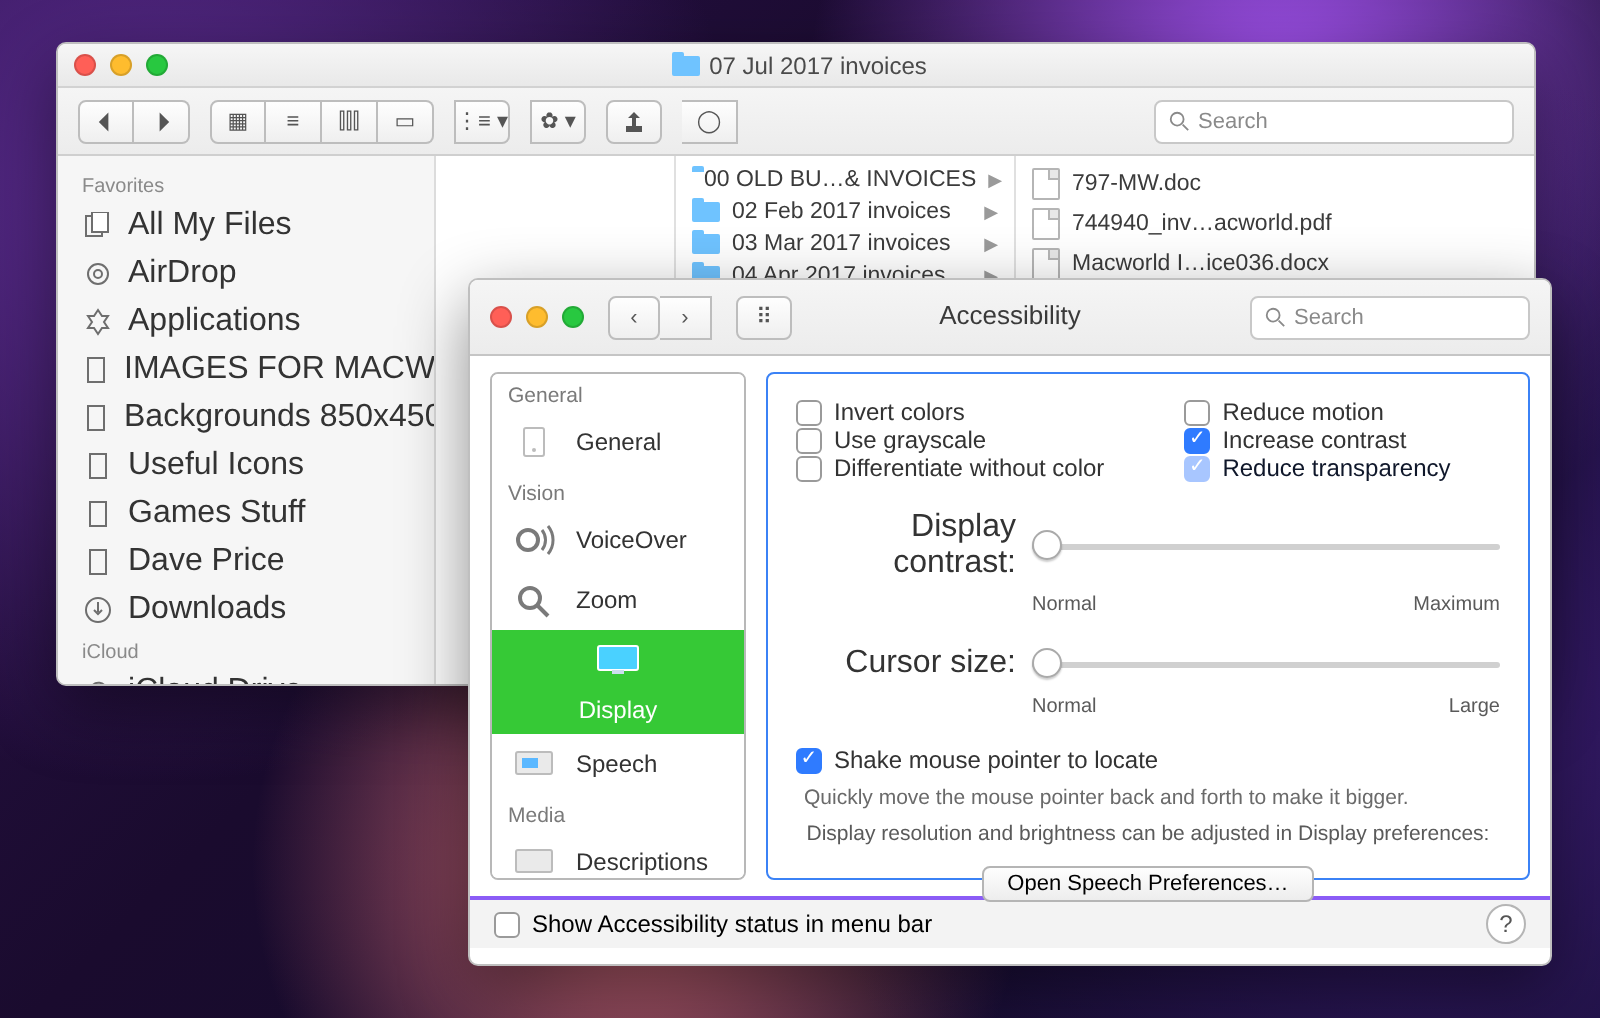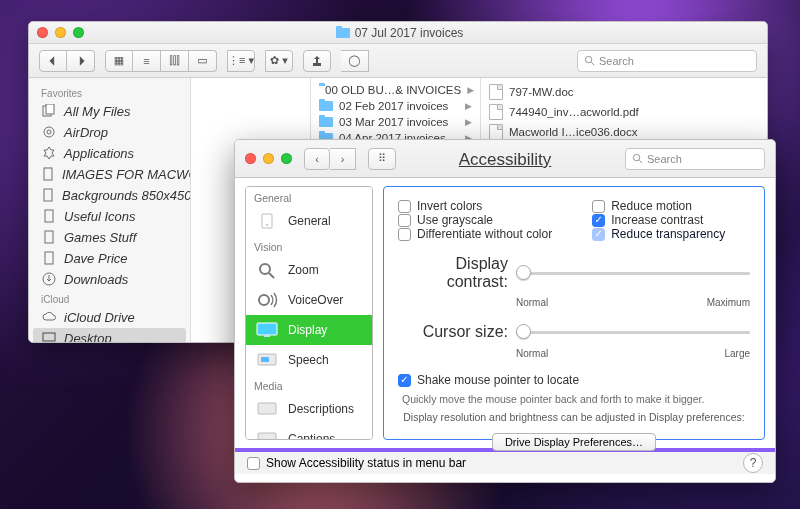--- a/index.html
+++ b/index.html
@@ -24,61 +24,61 @@
   .finder-toolbar { height:34px; background:linear-gradient(#f5f5f5,#ececec); border-bottom:1px solid #cfcfcf; display:flex; align-items:center; gap:10px; padding:0 10px; }
   .tb-group { display:flex; gap:0; }
   .tb-btn { height:22px; min-width:28px; background:linear-gradient(#fefefe,#efefef); border:1px solid #bdbdbd; border-radius:4px; display:flex; align-items:center; justify-content:center; font-size:11px; color:#555; cursor:default; }
   .tb-btn + .tb-btn { border-left:none; border-radius:0;}
   .tb-group .tb-btn:first-child{border-radius:4px 0 0 4px}
   .tb-group .tb-btn:last-child{border-radius:0 4px 4px 0}
   .tb-btn svg { width:12px; height:12px; fill:#555; }
   .search { margin-left:auto; width:180px; height:22px; border:1px solid #c8c8c8; border-radius:4px; background:#fff; display:flex; align-items:center; padding:0 6px; gap:4px; font-size:11px; color:#8a8a8a;}
   .search svg{width:11px;height:11px;fill:#8a8a8a}
   .finder-body{ display:flex; height:calc(100% - 56px); }
-  .sidebar { width:162px; background:#f6f6f6; border-right:1px solid #dcdcdc; padding:6px 0; overflow:hidden;}
+  .sidebar { width:189px; background:#f6f6f6; border-right:1px solid #dcdcdc; padding:6px 0; overflow:hidden;}
   .sb-head { font-size:10px; color:#8a8a8a; padding:4px 12px 2px; }
-  .sb-item { display:flex; gap:7px; font-size:13px; color:#333; padding:3px 12px; white-space:nowrap;font-style:italic;}
+  .sb-item { display:flex; align-items:center; gap:7px; font-size:16px; color:#333; padding:3px 12px; white-space:nowrap;}
   .sb-item.sel { background:#d7d7d7; border-radius:3px; margin:0 4px; padding:3px 8px;}
   .sb-icon { width:16px; height:14px; display:flex; align-items:center; justify-content:center; color:#6e6e6e; }
   .sb-icon svg{width:14px;height:14px;fill:#6e6e6e}
   .column { width:170px; border-right:1px solid #e0e0e0; padding:4px 0; font-size:11.5px; overflow:hidden;}
   .col-row { display:flex; align-items:center; gap:6px; padding:2px 8px; color:#3b3b3b; white-space:nowrap;}
   .chev { margin-left:auto; color:#9a9a9a; font-size:9px;}
   .file-icon { width:14px; height:16px; background:#fff; border:1px solid #b5b5b5; border-radius:1px; position:relative;}
   .file-icon::after{content:'';position:absolute;top:0;right:0;width:4px;height:4px;background:#e8e8e8;border-left:1px solid #b5b5b5;border-bottom:1px solid #b5b5b5}
   
   .prefs { left:234px; top:139px; width:542px; height:344px; }
   .prefs-titlebar { height:38px; background:linear-gradient(#f5f5f5,#ececec); border-bottom:1px solid #c5c5c5; display:flex; align-items:center; padding:0 10px; gap:12px;}
   .seg { display:flex;}
   .seg .tb-btn{min-width:26px}
-  .prefs-title { font-size:17px; color:#3a3a3a; position:absolute; left:50%; transform:translateX(-50%); top:10px;text-decoration:underline;}
+  .prefs-title { font-size:13px; color:#3a3a3a; position:absolute; left:50%; transform:translateX(-50%); top:10px;}
   .prefs-search { width:140px; margin-left:auto; }
   .prefs-body { display:flex; height:calc(100% - 38px - 34px); padding:8px 10px; gap:10px;}
   .list-box { width:128px; border:1px solid #b8b8b8; border-radius:4px; background:#fff; overflow-y:auto; }
   .list-head { font-size:10.5px; color:#7a7a7a; padding:5px 8px 2px;}
   .list-item { display:flex; align-items:center; gap:8px; padding:5px 8px; font-size:12px; color:#333; }
-  .list-item.sel { background:#36c936; color:#fff;}
+  .list-item.sel { background:#36c936; color:#fff;flex-direction:column;}
   .li-icon { width:26px; height:20px; display:flex; align-items:center; justify-content:center;}
   .li-icon svg{width:24px;height:18px}
   .pane { flex:1; border:1px solid #3b82f6; border-radius:4px; background:#fff; padding:12px 14px; font-size:12px; color:#333; display:flex; flex-direction:column; gap:6px;}
   .row { display:flex; align-items:center; gap:6px;}
   .checkbox { width:13px; height:13px; border:1px solid #9a9a9a; border-radius:3px; background:#fff; display:flex; align-items:center; justify-content:center;}
   .checkbox.checked { background:#2f7bff; border-color:#2f7bff;}
   .checkbox.checked::after { content:'✓'; color:#fff; font-size:10px; line-height:1;}
   .cols { display:flex; gap:40px;}
   .slider-row { display:flex; align-items:center; gap:8px; margin-top:8px;}
   .slider-label { width:110px; text-align:right; font-size:16px;}
   .slider { position:relative; flex:1; height:20px;}
   .track { position:absolute; top:9px; left:0; right:0; height:3px; background:#d0d0d0; border-radius:2px;}
   .knob { position:absolute; top:2px; width:15px; height:15px; background:#fff; border:1px solid #aaa; border-radius:50%; box-shadow:0 1px 1px rgba(0,0,0,.2);}
   .slider-caption { display:flex; justify-content:space-between; font-size:10px; color:#5a5a5a; margin:0 0 0 118px;}
   .hint { font-size:10.5px; color:#6a6a6a; margin-left:4px;}
   .footer-note { font-size:10.5px; color:#5a5a5a; text-align:center; margin-top:auto;}
   .open-btn { display:block; margin:4px auto 0; padding:2px 12px; font-size:11px; border:1px solid #b5b5b5; border-radius:4px; background:linear-gradient(#fefefe,#ededed);}
-  .prefs-footer { height:26px; border-top:4px solid #8b5cf6; background:#f3f3f3; display:flex; align-items:center; padding:0 12px; font-size:12px; gap:6px;}
+  .prefs-footer { height:26px; border-top:2px solid #8b5cf6; background:#f3f3f3; display:flex; align-items:center; padding:0 12px; font-size:12px; gap:6px;}
   .help { margin-left:auto; width:20px; height:20px; border:1px solid #b5b5b5; border-radius:50%; display:flex; align-items:center; justify-content:center; font-size:12px; color:#555; background:#fff;}
   .dimmed{color:#0f172a}
   .dimmed .checkbox{border-color:#cfcfcf; background:#f0f0f0}
   .dimmed .checkbox.checked{background:#a8c6ff;border-color:#a8c6ff}
 </style>
 </head>
 <body>
 <div class="desktop-bg"></div>
 
 <div class="window finder">
@@ -312,34 +312,34 @@
               <rect x="7" y="2" width="10" height="14" rx="1" fill="#fff" stroke="#bcbcbc"></rect>
               <circle cx="12" cy="13" r="1" fill="#bcbcbc"></circle>
             </svg>
           </span>
           <span>General</span>
         </div>
       <div class="list-head">Vision</div>
       <div class="list-item">
           <span class="li-icon">
             <svg viewBox="0 0 24 18">
+              <circle cx="9" cy="9" r="5" fill="none" stroke="#7a7a7a" stroke-width="2"></circle>
+              <path d="M16 4a8 8 0 010 10M19 2a11 11 0 010 14" fill="none" stroke="#7a7a7a" stroke-width="1.5"></path>
+            </svg>
+          </span>
+          <span>VoiceOver</span>
+        </div>
+      <div class="list-item">
+          <span class="li-icon">
+            <svg viewBox="0 0 24 18">
               <circle cx="10" cy="8" r="5" fill="none" stroke="#7a7a7a" stroke-width="2"></circle>
               <path d="M14 12l5 5" stroke="#7a7a7a" stroke-width="2"></path>
             </svg>
           </span>
           <span>Zoom</span>
-        </div>
-      <div class="list-item">
-          <span class="li-icon">
-            <svg viewBox="0 0 24 18">
-              <circle cx="9" cy="9" r="5" fill="none" stroke="#7a7a7a" stroke-width="2"></circle>
-              <path d="M16 4a8 8 0 010 10M19 2a11 11 0 010 14" fill="none" stroke="#7a7a7a" stroke-width="1.5"></path>
-            </svg>
-          </span>
-          <span>VoiceOver</span>
         </div>
       <div class="list-item sel">
           <span class="li-icon">
             <svg viewBox="0 0 24 18">
               <rect x="2" y="2" width="20" height="12" rx="1" fill="#4ad1ff" stroke="#fff"></rect>
               <rect x="9" y="14" width="6" height="2" fill="#cde"></rect>
             </svg>
           </span>
           <span>Display</span>
         </div>
@@ -422,21 +422,21 @@
       <div class="slider-caption">
           <span>Normal</span>
           <span>Large</span>
         </div>
       <div class="row" style="margin-top:8px">
           <span class="checkbox checked"></span>
           <span>Shake mouse pointer to locate</span>
         </div>
       <div class="hint">Quickly move the mouse pointer back and forth to make it bigger.</div>
       <div class="footer-note">Display resolution and brightness can be adjusted in Display preferences:</div>
-      <button class="open-btn">Drive Display Preferences…</button>
+      <button class="open-btn">Open Speech Preferences…</button>
     </div>
   </div>
   <div class="prefs-footer">
     <span class="checkbox"></span>
     <span>Show Accessibility status in menu bar</span>
     <span class="help">?</span>
   </div>
 </div>
 
 </body></html>

